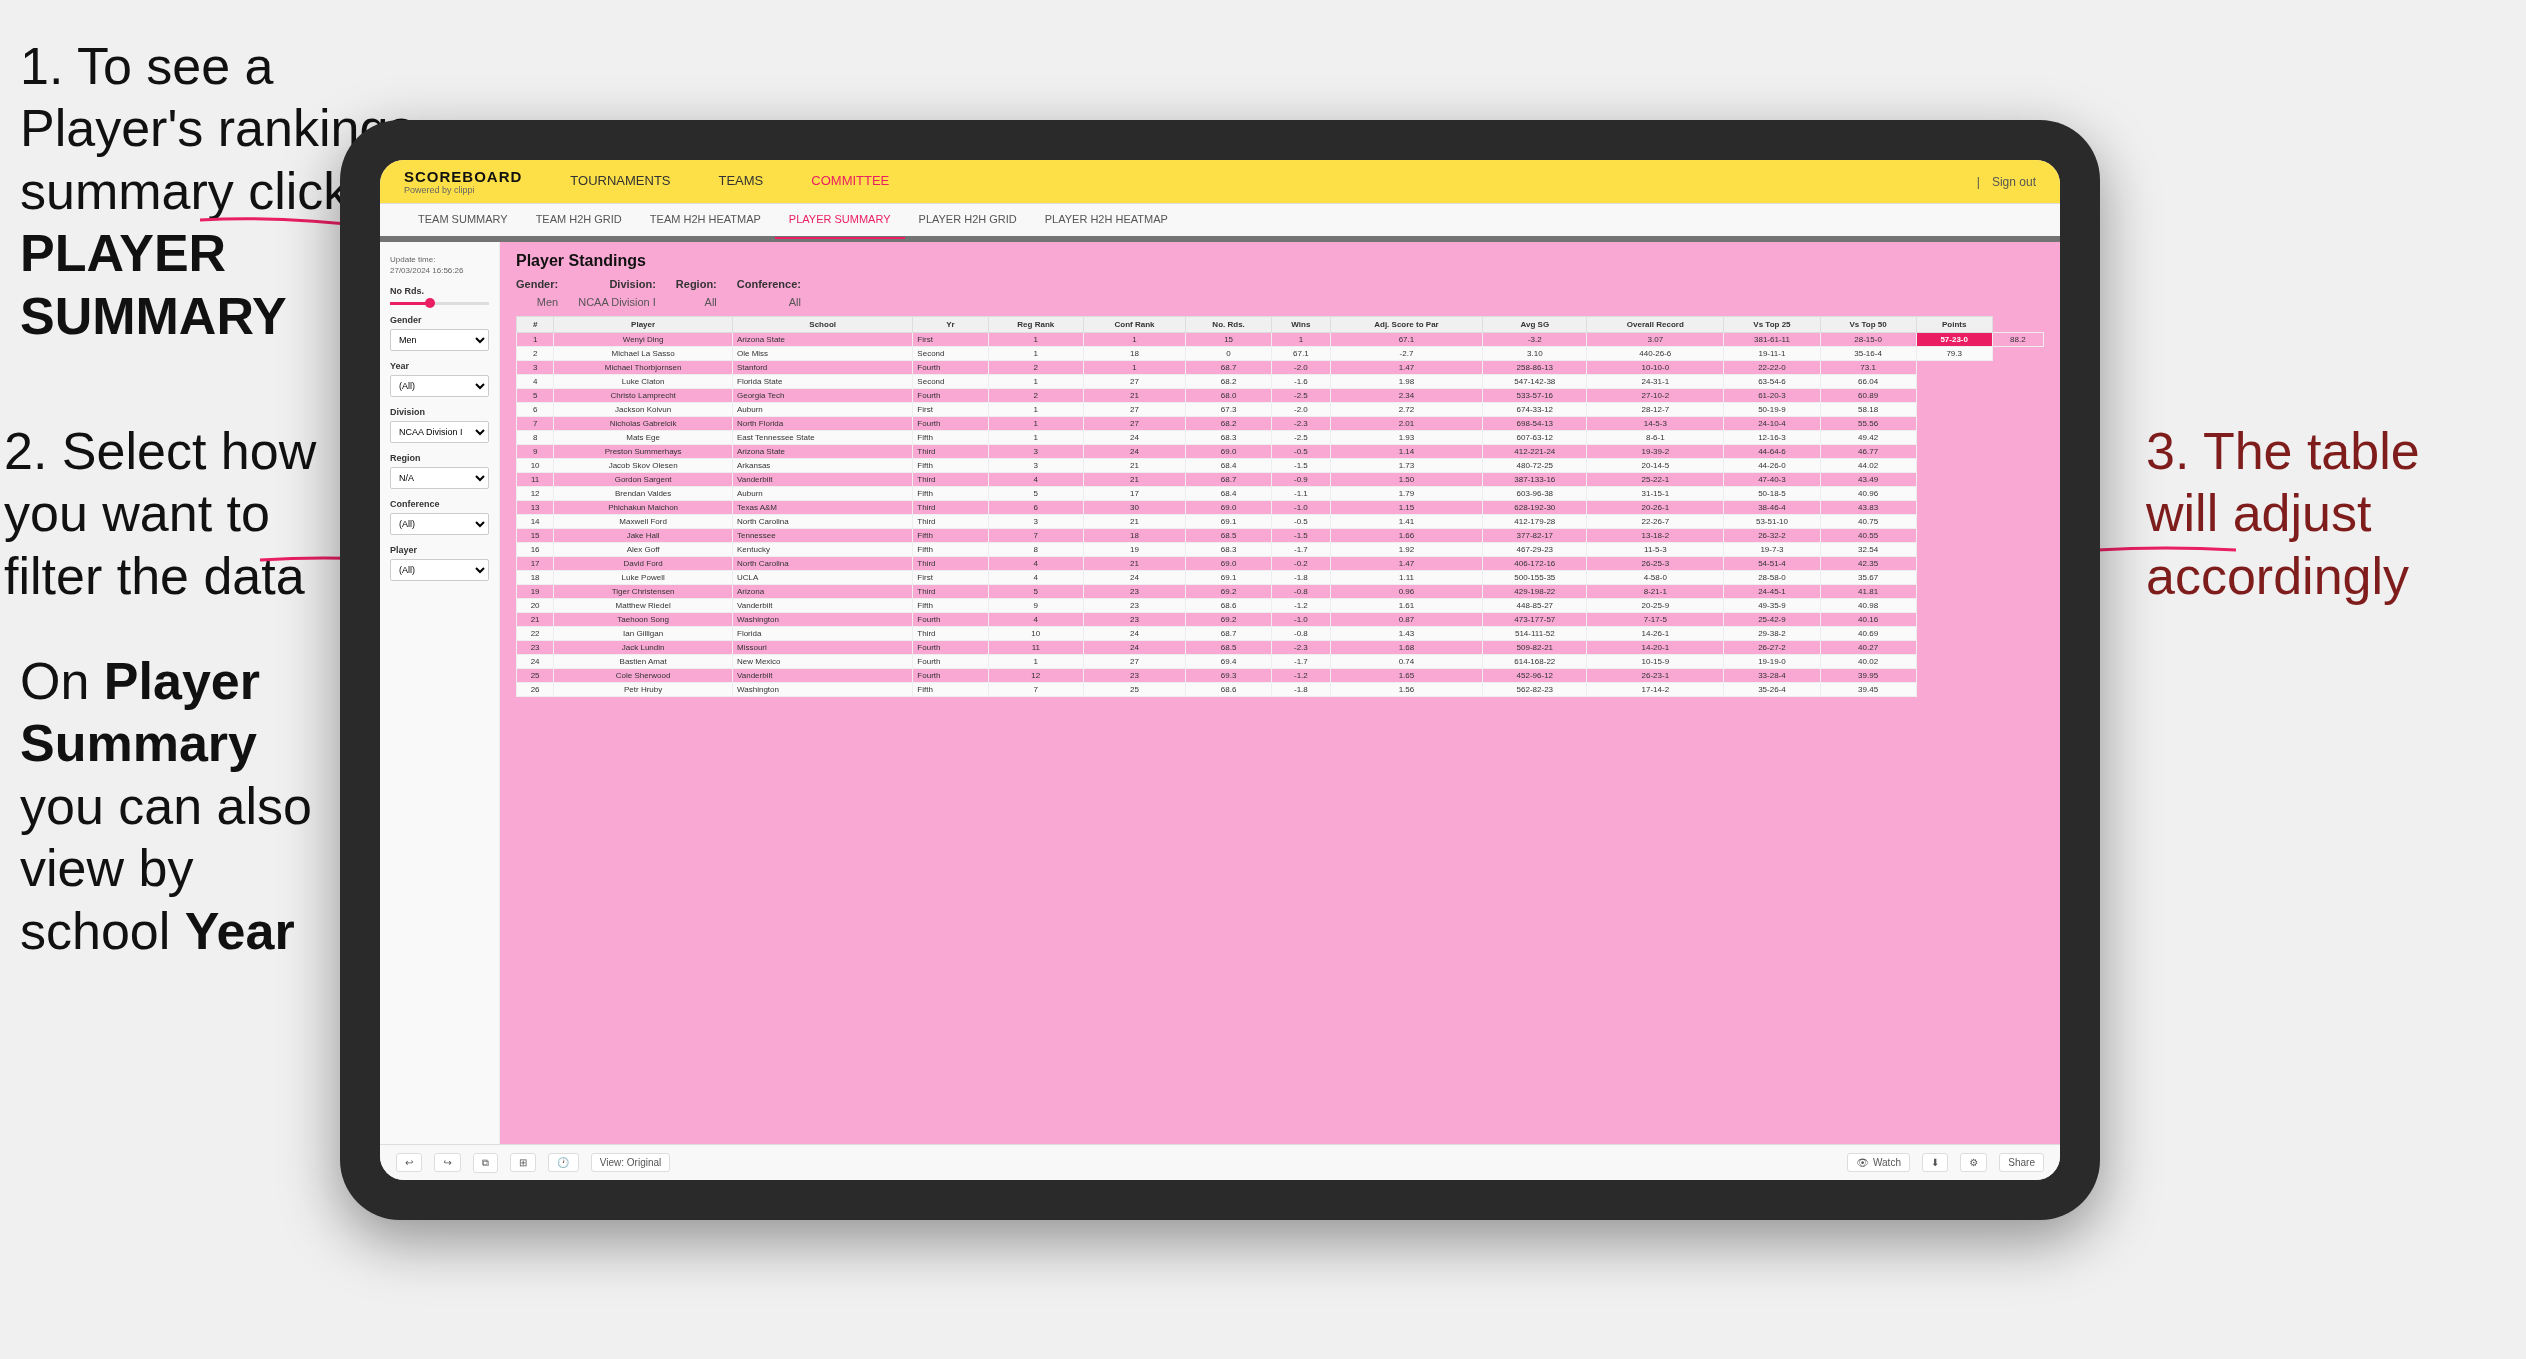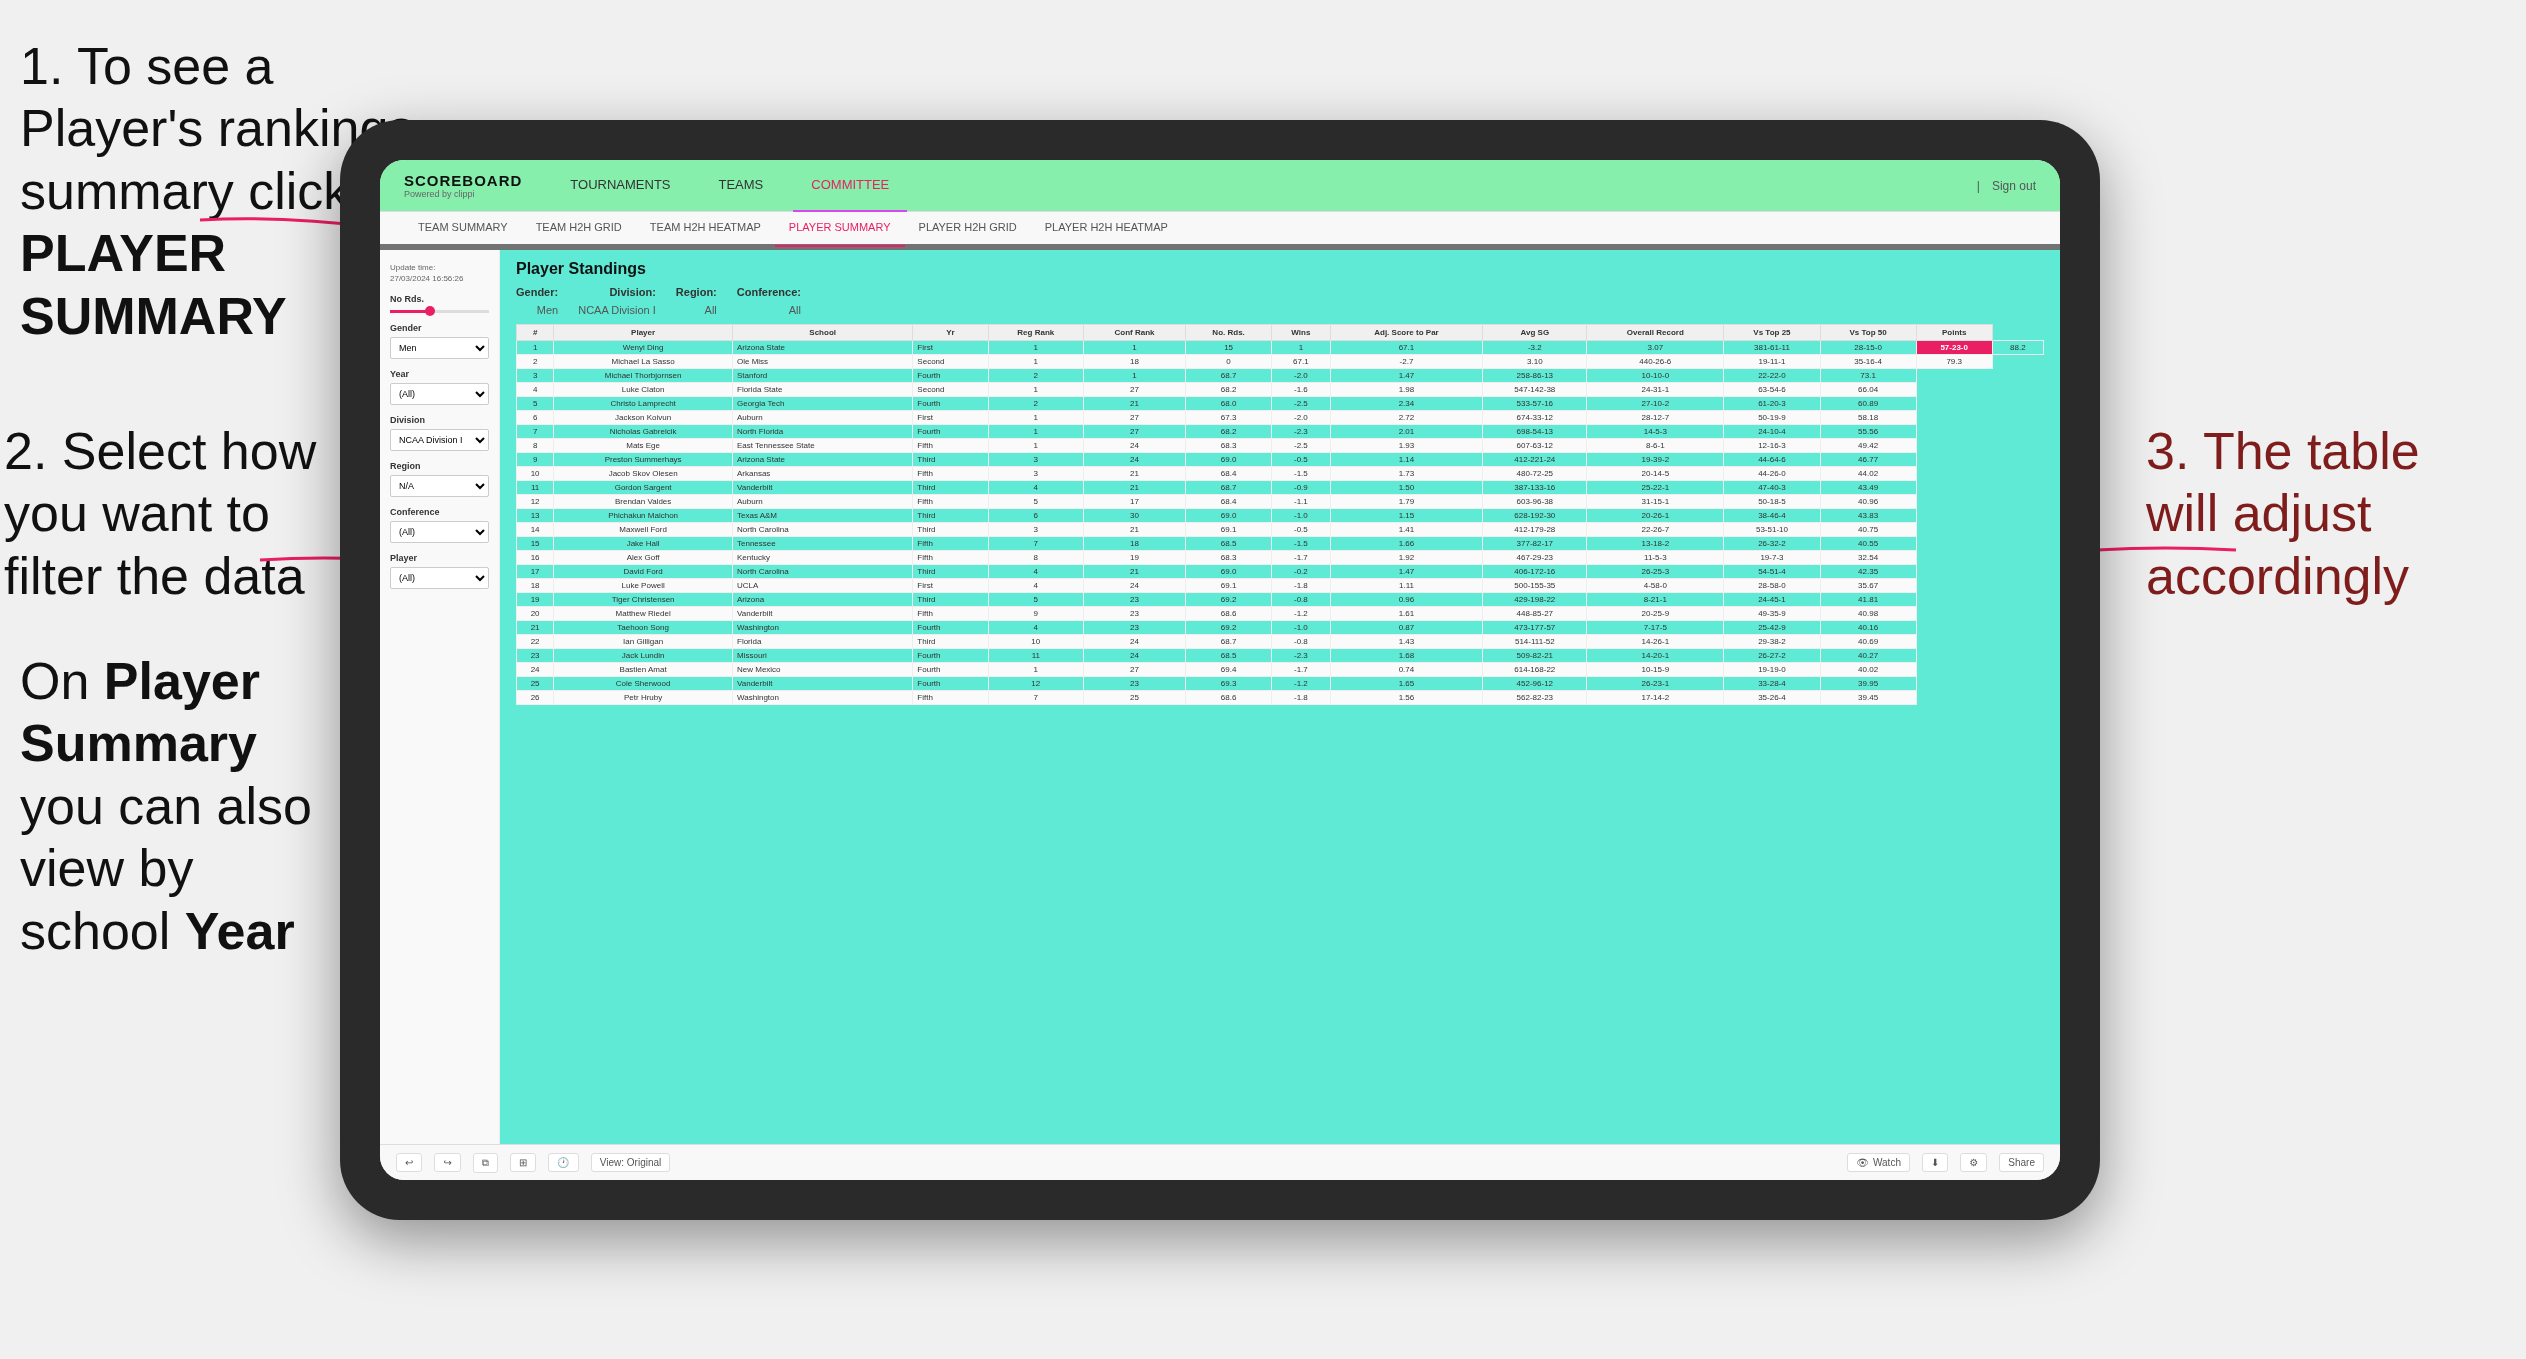--- a/index.html
+++ b/index.html
@@ -74,26 +74,26 @@
       height: 100%;
       background: #fff;
       border-radius: 24px;
       overflow: hidden;
       display: flex;
       flex-direction: column;
     }
 
     
     .app-header {
-      background: #86efac;
+      background: #fde047;
       border-bottom: 1px solid #ddd;
       padding: 0 24px;
       display: flex;
       align-items: center;
-      height: 52px;
+      height: 44px;
       flex-shrink: 0;
     }
     .logo {
       display: flex;
       flex-direction: column;
       margin-right: 30px;
     }
     .logo-main {
       font-size: 15px;
       font-weight: 900;
@@ -160,21 +160,21 @@
     .sub-nav-item.active {
       color: #e91e63;
       border-bottom: 2px solid #e91e63;
     }
 
     
     .main-content {
       flex: 1;
       overflow: hidden;
       display: flex;
-      background: #5eead4;
+      background: #f9a8d4;
     }
 
     
     .sidebar {
       width: 120px;
       background: #f9f9f9;
       border-right: 1px solid #eee;
       padding: 12px 10px;
       flex-shrink: 0;
       font-size: 10px;

